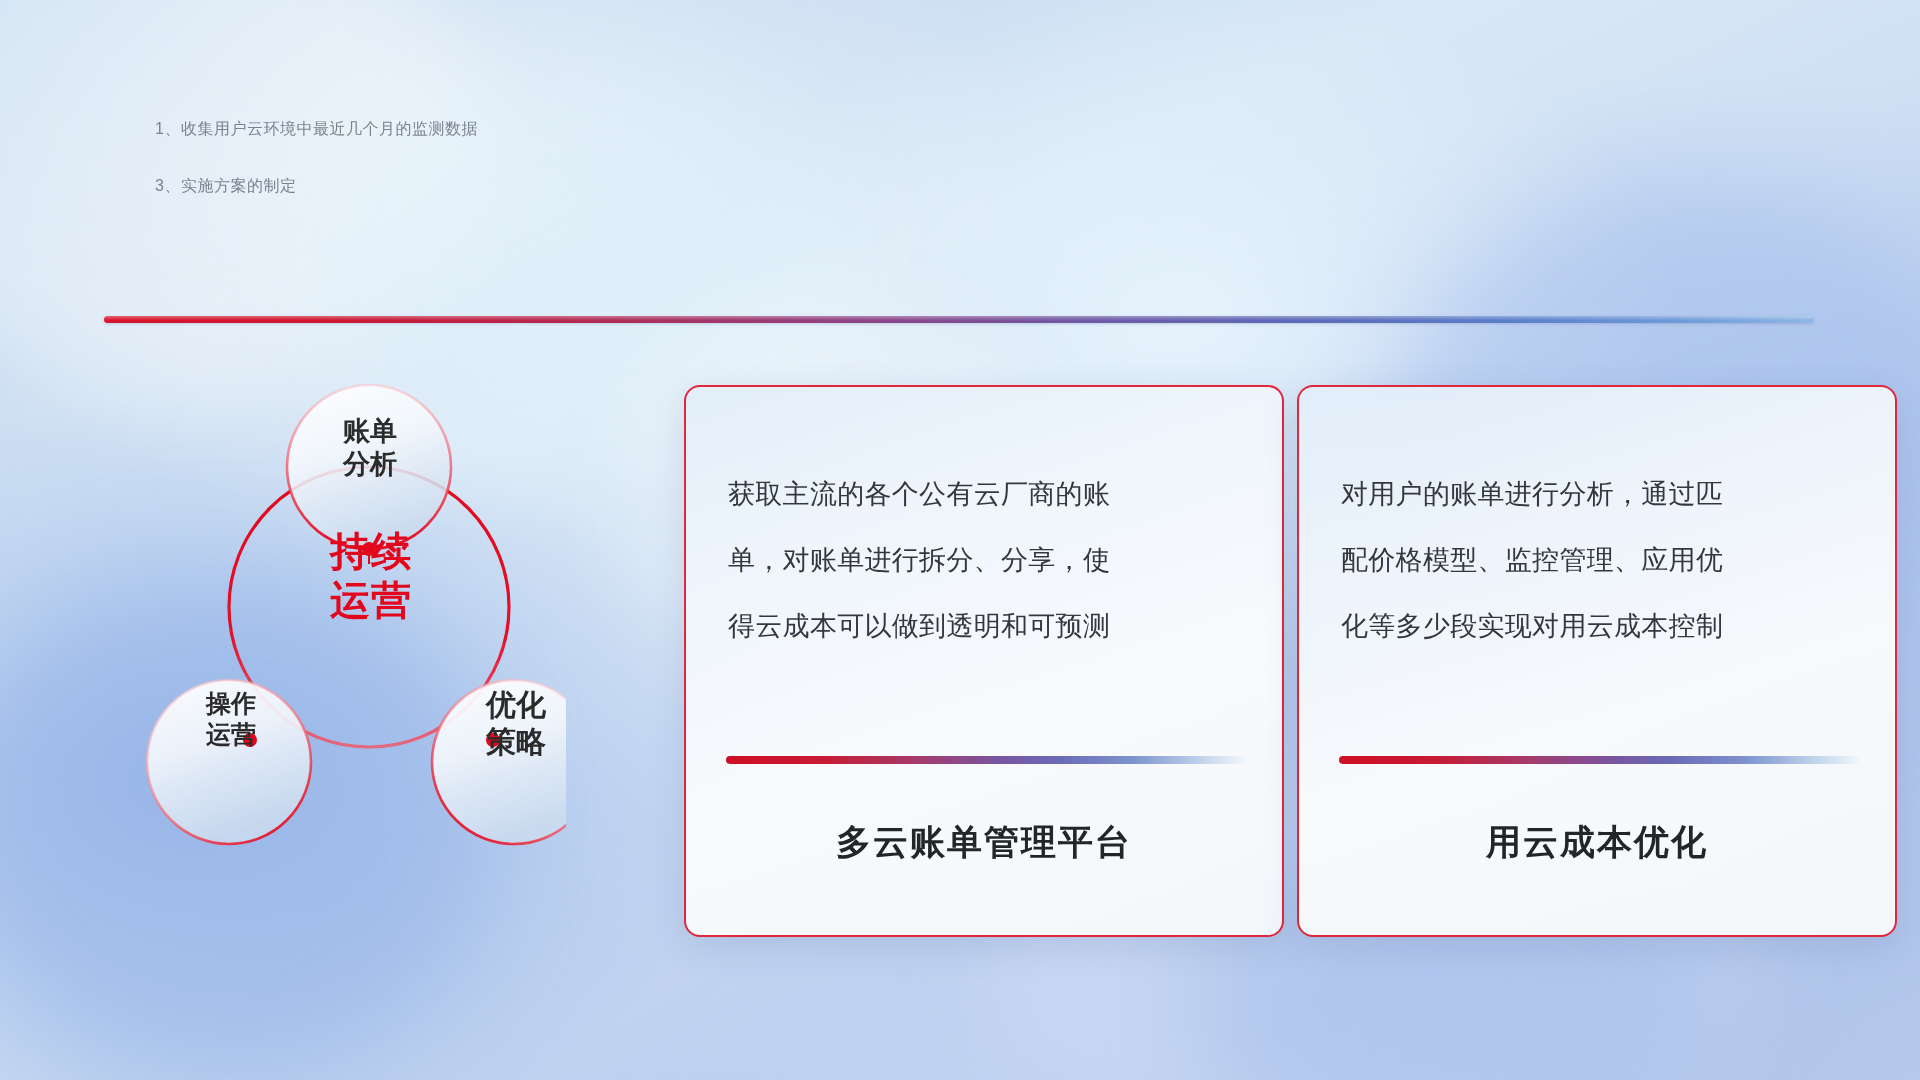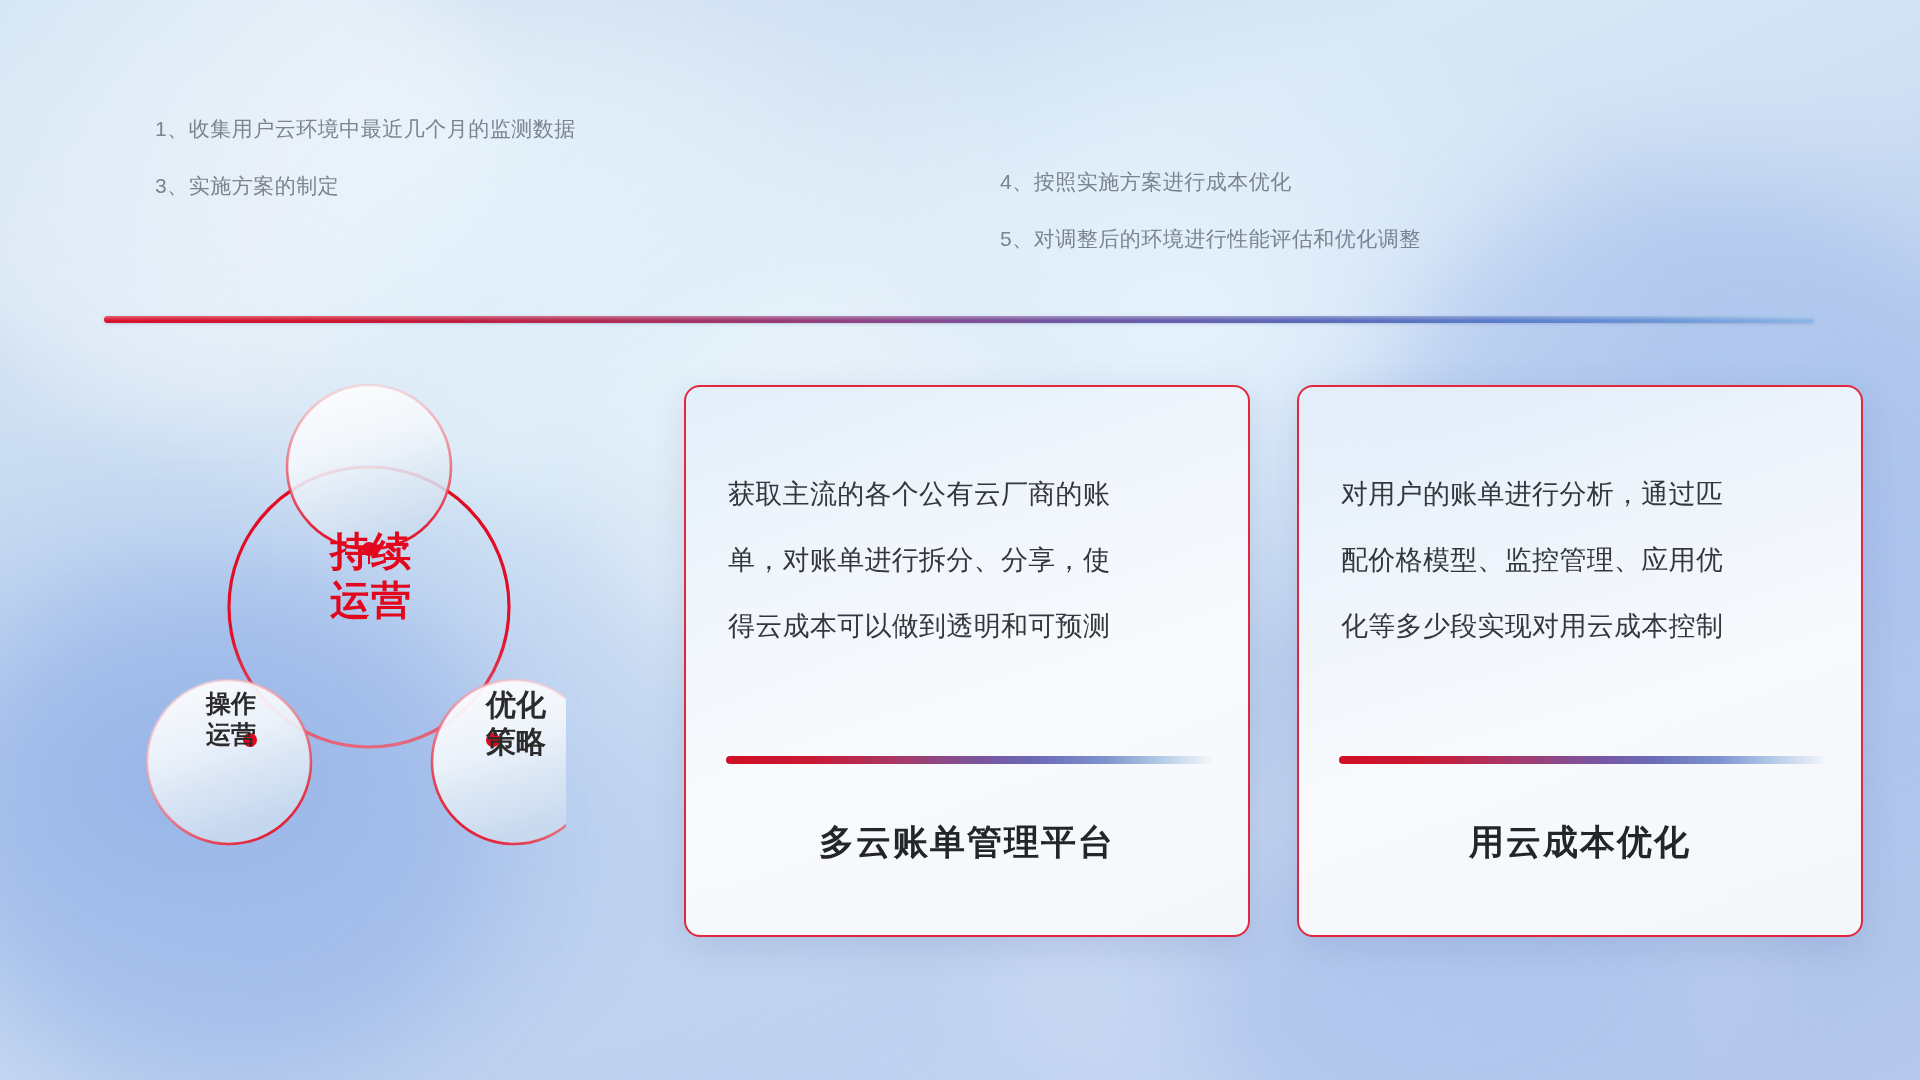--- a/index.html
+++ b/index.html
@@ -48,21 +48,21 @@
   .steps {
     position: absolute;
     top: 96px;
     left: 0;
     width: 1920px;
     height: 200px;
   }
   .steps-col {
     position: absolute;
     color: #7b8390;
-    font-size: 21px;
+    font-size: 16px;
     line-height: 57px;
     white-space: nowrap;
     letter-spacing: 0.5px;
   }
   .steps-col.left  { left: 155px;  top: 4px; }
   .steps-col.right { left: 1000px; top: 57px; }
   .step-line { display: block; }
 
   
   .divider {
@@ -132,20 +132,21 @@
     height: 548px;
     border: 2px solid #e0273c;
     border-radius: 16px;
     background: linear-gradient(162deg,
       rgba(226,238,250,0.92) 0%,
       rgba(240,246,252,0.95) 28%,
       rgba(250,251,253,0.97) 58%,
       rgba(246,248,251,0.97) 100%);
     box-shadow: 0 10px 34px rgba(70,95,145,0.16);
     overflow: hidden;
+    padding-left: 34px;
   }
   .card.card-1 { left: 684px; }
   .card.card-2 { left: 1297px; }
 
   .card-body {
     position: absolute;
     left: 42px;
     right: 38px;
     top: 74px;
     font-size: 27px;
@@ -191,24 +192,20 @@
   <div class="blob b4"></div>
   <div class="blob b5"></div>
   <div class="blob b6"></div>
   <div class="blob b7"></div>
 
   <div class="steps">
     <div class="steps-col left">
       <span class="step-line">1、收集用户云环境中最近几个月的监测数据</span>
       <span class="step-line">3、实施方案的制定</span>
     </div>
-    <div class="steps-col right">
-      <span class="step-line">4、按照实施方案进行成本优化</span>
-      <span class="step-line">5、对调整后的环境进行性能评估和优化调整</span>
-    </div>
   </div>
 
   <div class="divider"></div>
 
   <div class="venn">
     <svg width="470" height="570" viewBox="0 0 470 570">
       <defs>
         <linearGradient id="gcircFill" x1="0" y1="0" x2="0.35" y2="1">
           <stop offset="0%" stop-color="#ffffff" stop-opacity="0.96"></stop>
           <stop offset="45%" stop-color="#f4f8fc" stop-opacity="0.90"></stop>
@@ -244,20 +241,24 @@
 
       <circle cx="418" cy="410" r="82" fill="url(#gcircFill)" stroke="url(#gstrokeBR)" stroke-width="2.6"></circle>
 
       <circle cx="273" cy="115" r="0" fill="none"></circle>
       <line x1="273" y1="197" x2="273" y2="212" stroke="#e3071e" stroke-width="2"></line>
       <circle cx="273" cy="197" r="7" fill="#e3071e"></circle>
       <circle cx="154" cy="388" r="7" fill="#e3071e"></circle>
       <circle cx="397" cy="388" r="7" fill="#e3071e"></circle>
     </svg>
 
+    <div class="venn-label top">
+      <span>账单</span>
+      <span>分析</span>
+    </div>
 
     <div class="venn-label center">
       <span>持续</span>
       <span>运营</span>
     </div>
 
     <div class="venn-label bottom-left">
       <span>操作</span>
       <span>运营</span>
     </div>

